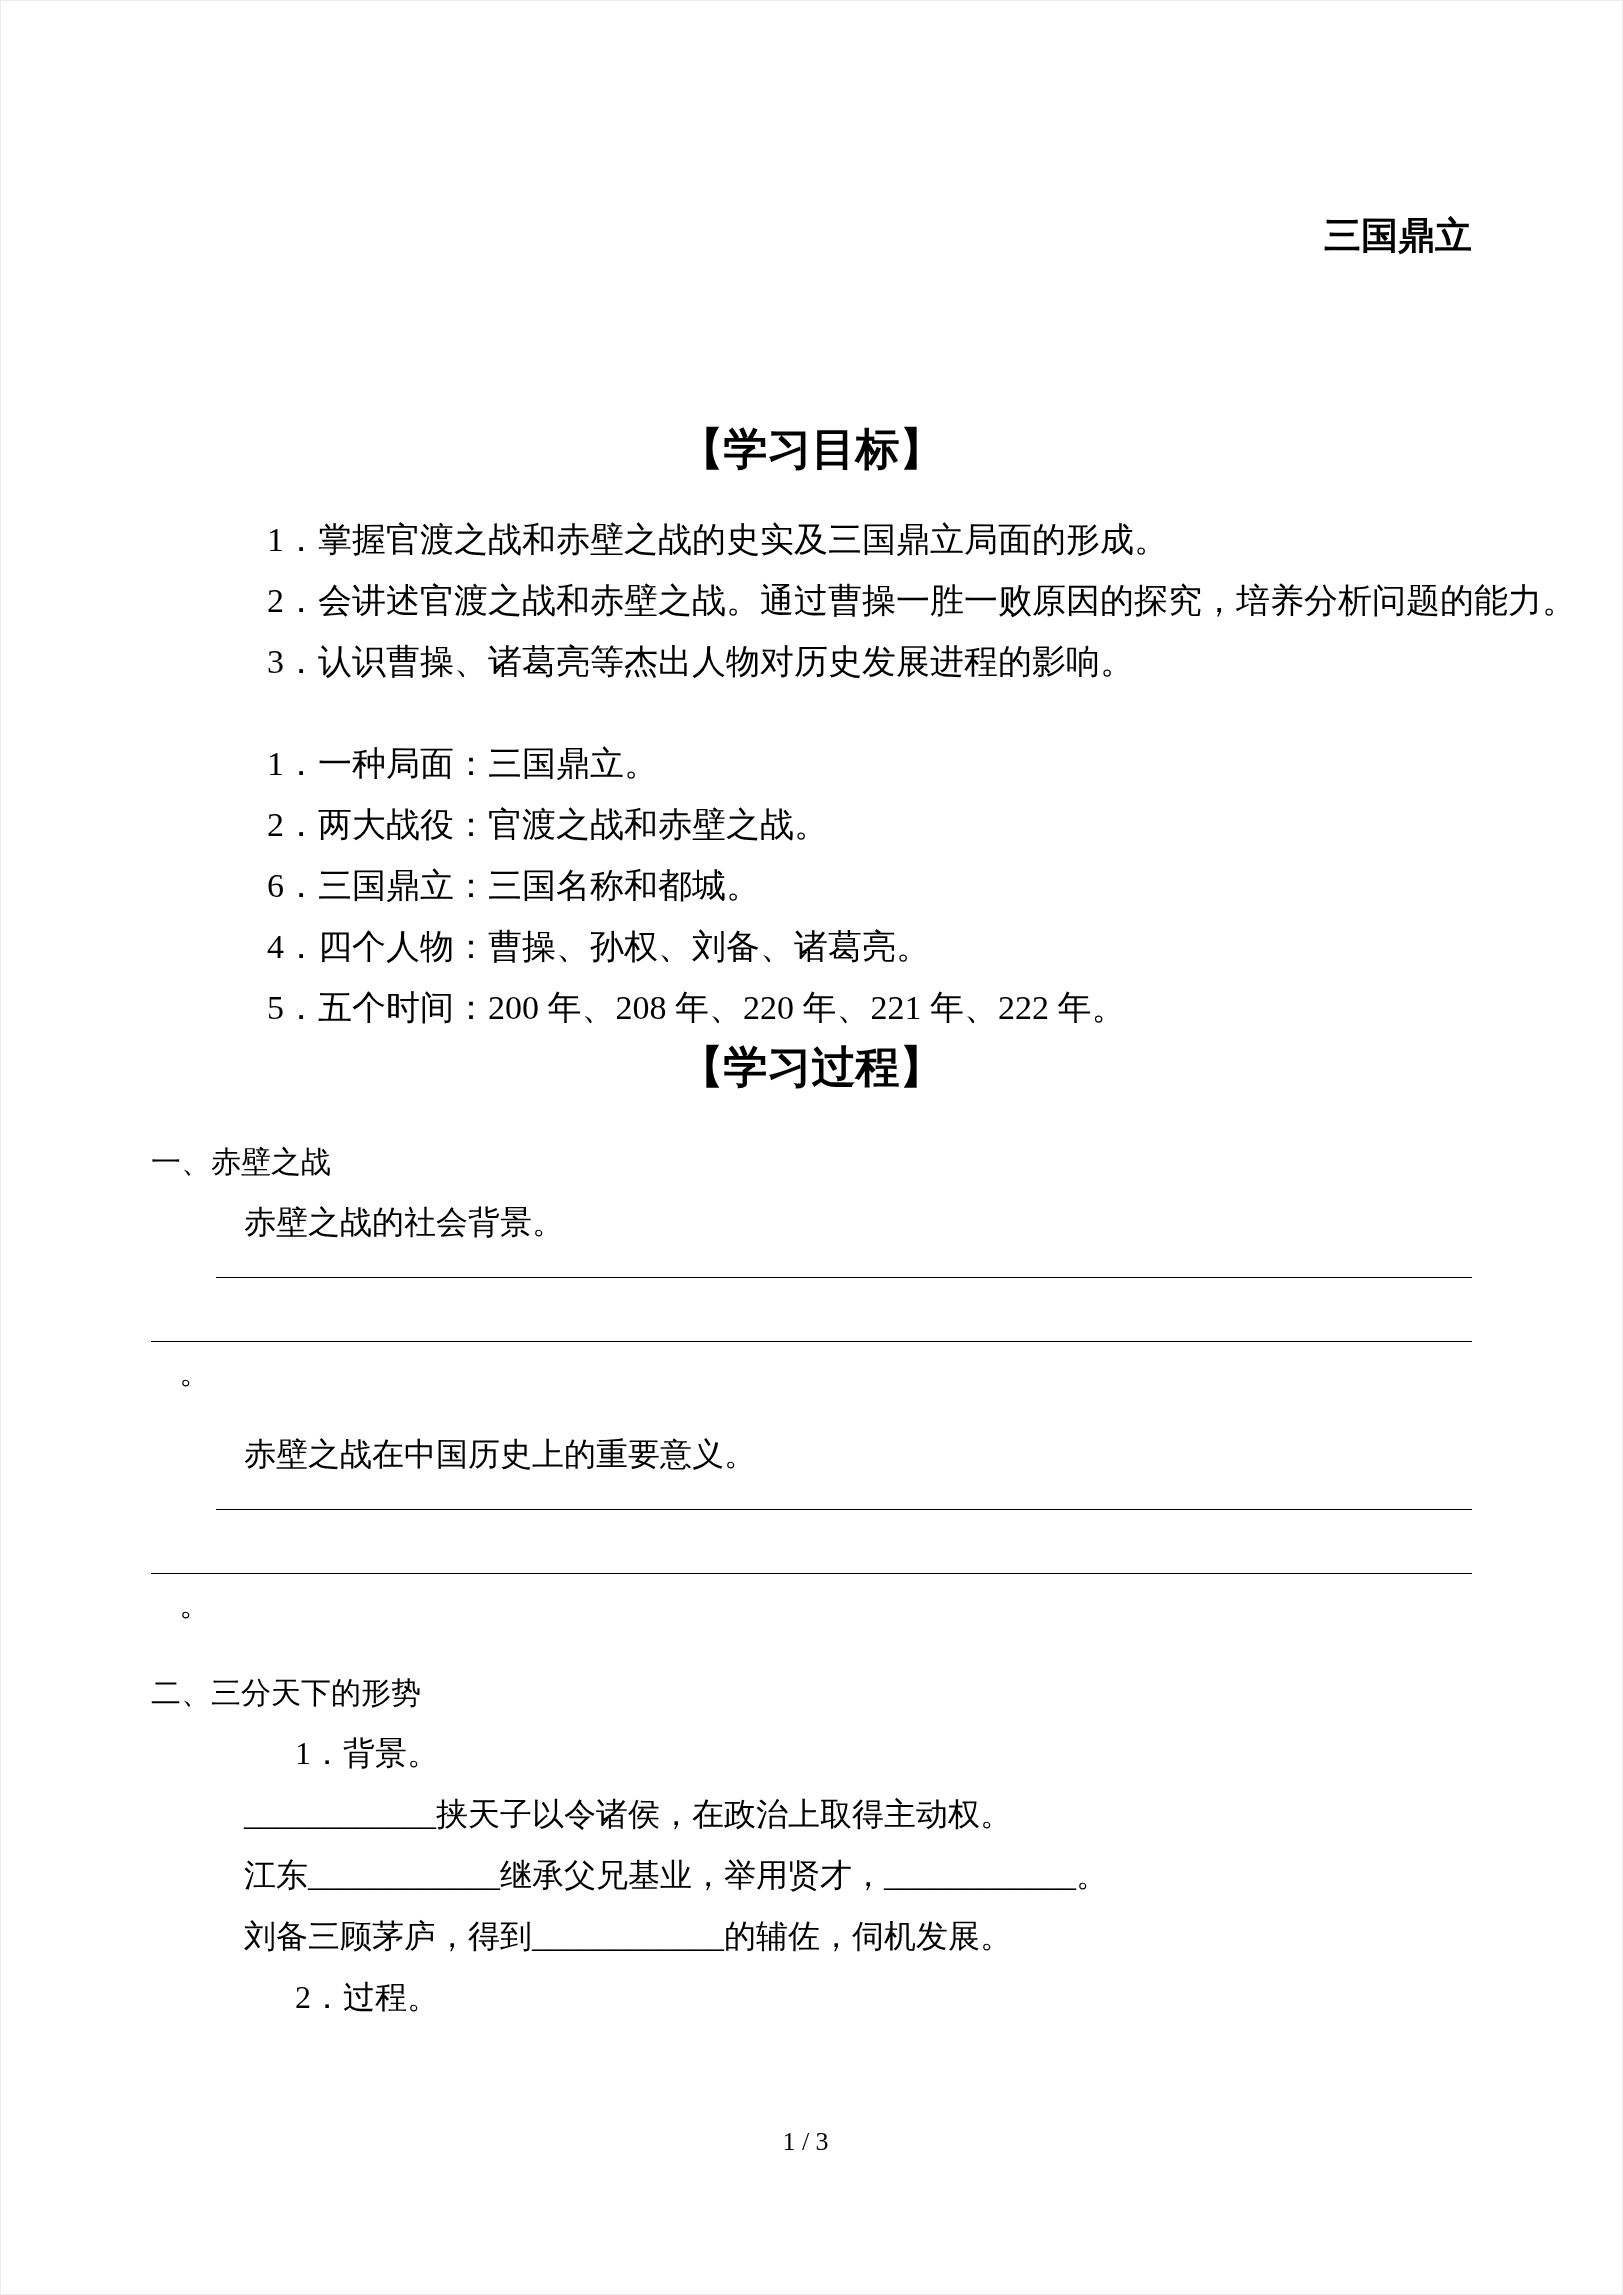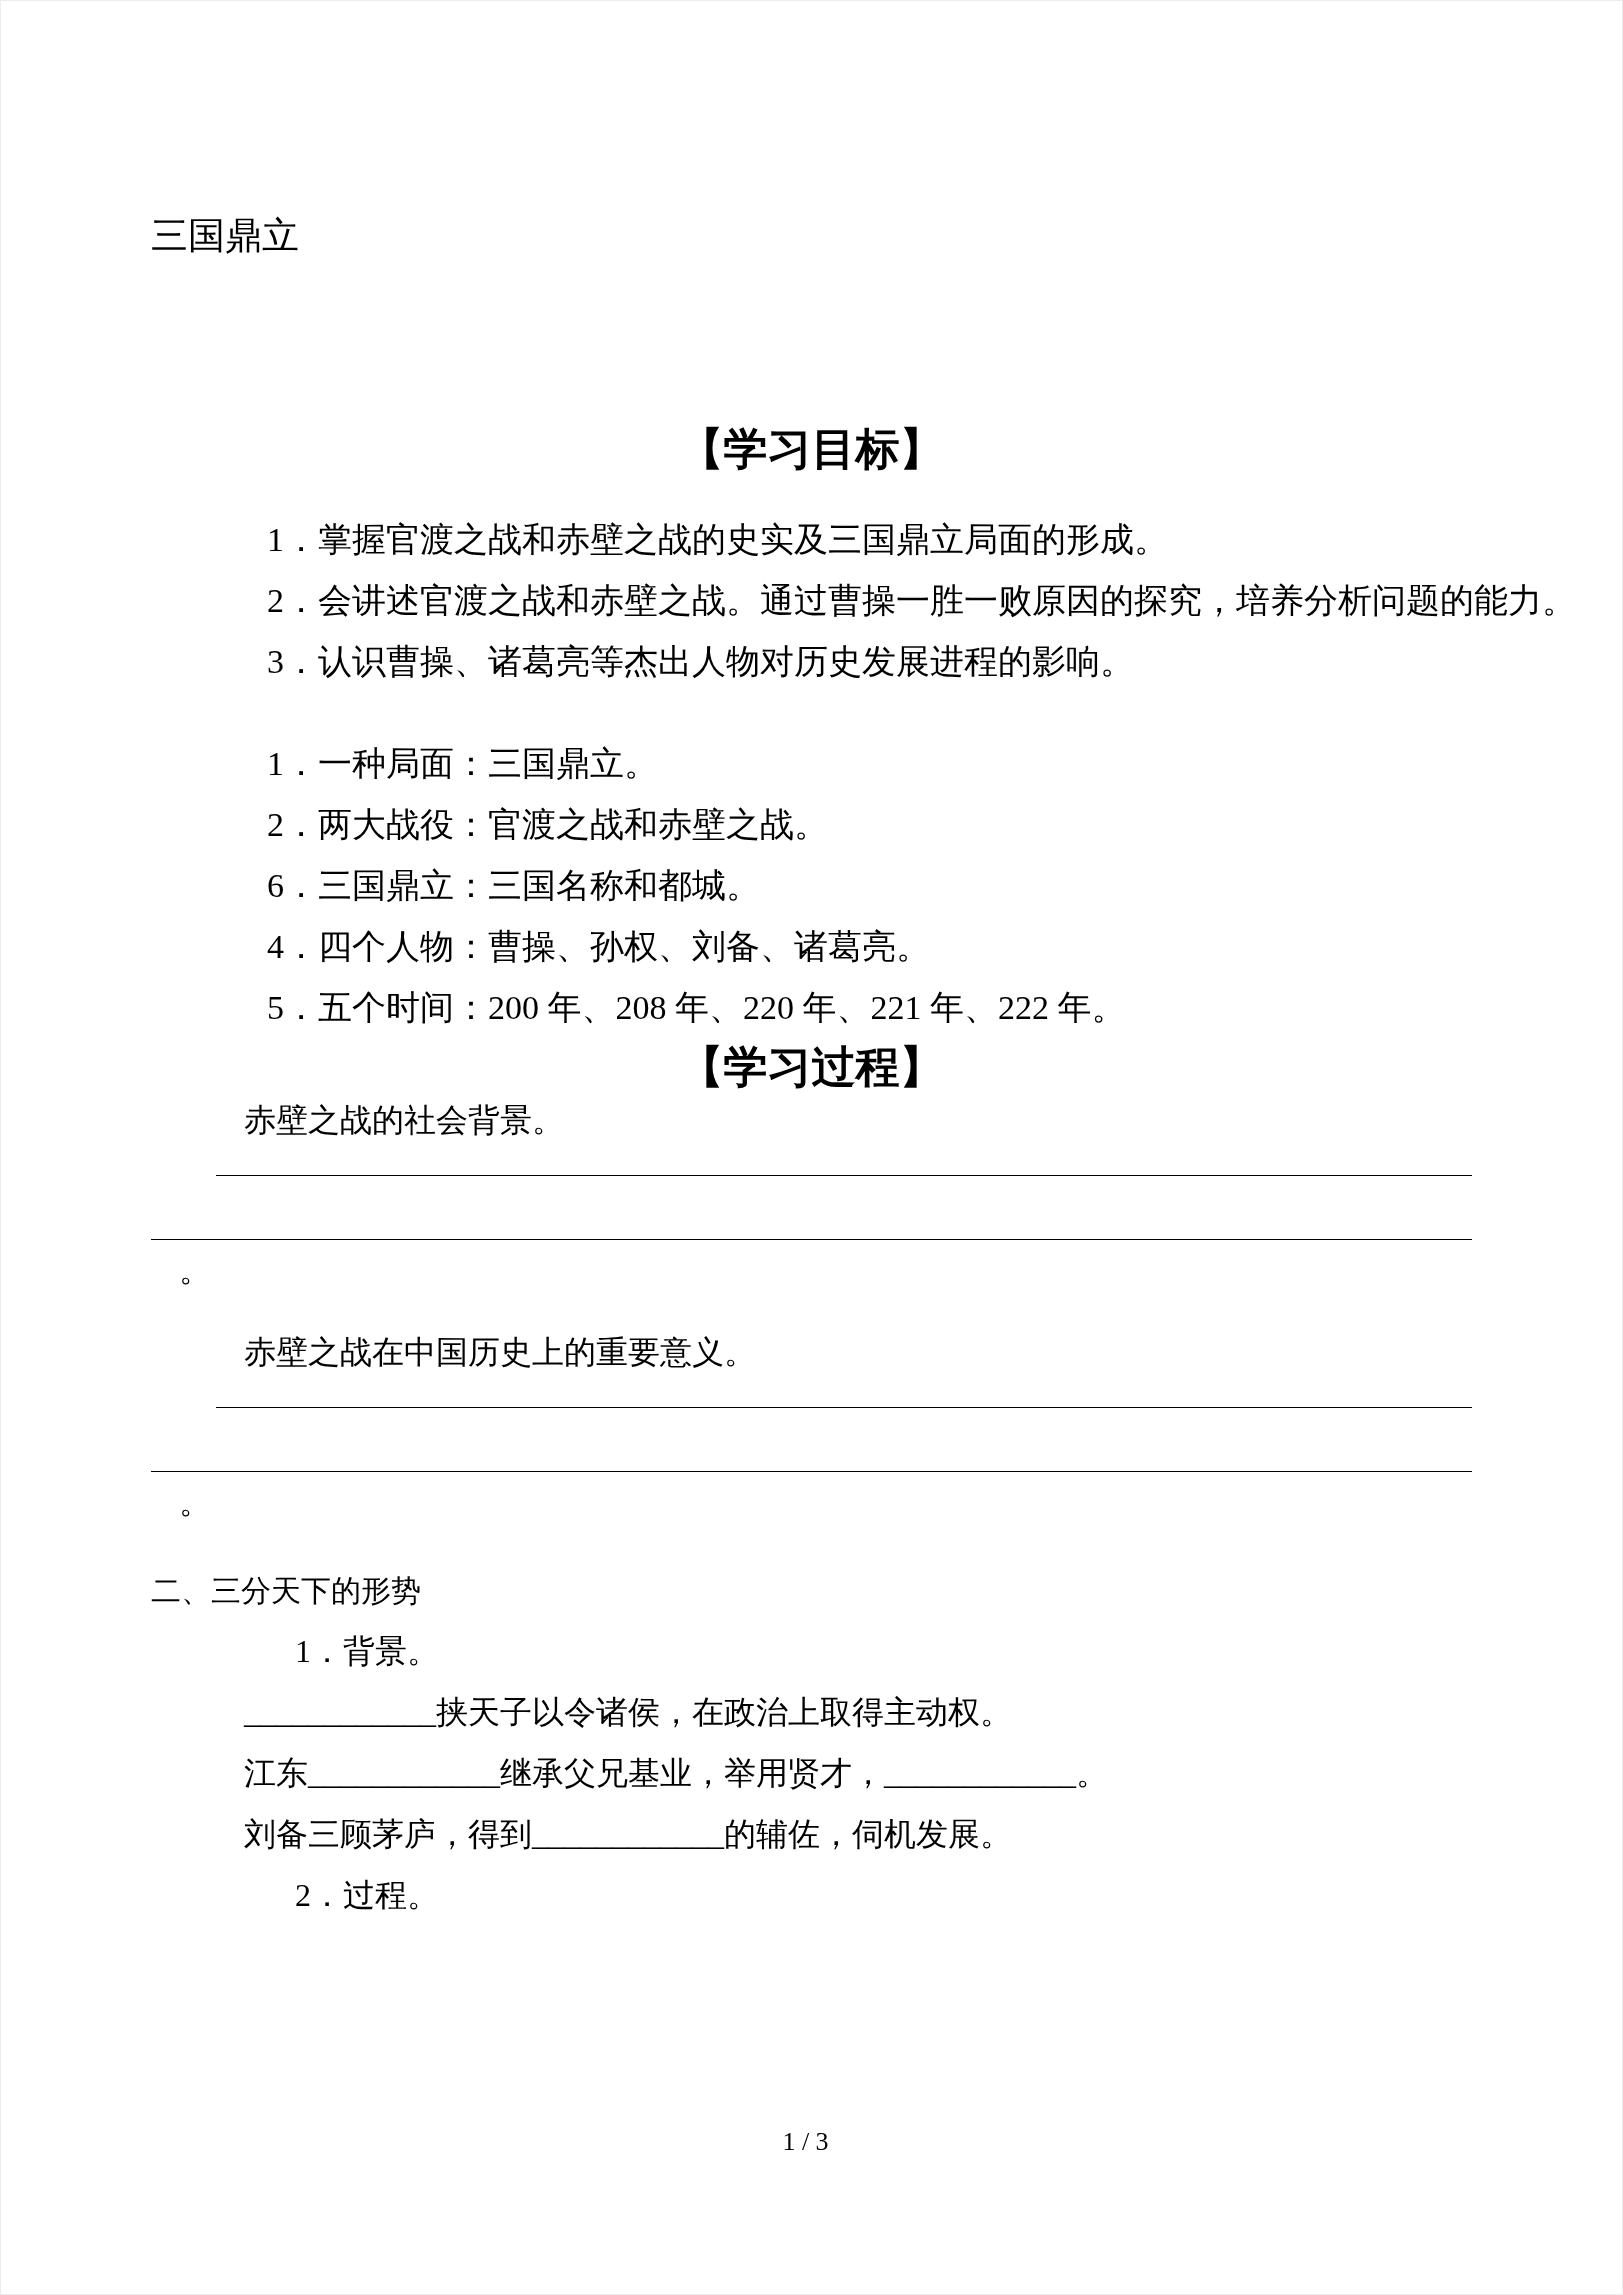--- a/index.html
+++ b/index.html
@@ -19,22 +19,22 @@
     overflow: hidden;
   }
   .content {
     box-sizing: border-box;
     padding: 0 150px;
   }
   .doc-title {
     margin-top: 211px;
     font-size: 37px;
     line-height: 48px;
-    font-weight: normal;
-    text-align: left;
+    font-weight: bold;
+    text-align: right;
   }
   .section-heading {
     font-size: 44px;
     line-height: 45px;
     font-weight: bold;
     text-align: center;
   }
   .heading-objectives { margin-top: 167px; }
   .heading-keypoints  { margin-top: 17px; }
   .heading-process    { margin-top: 6.8px; }
@@ -101,20 +101,21 @@
     <div class="item-list kp">
       <div class="list-item">1．一种局面：三国鼎立。</div>
       <div class="list-item">2．两大战役：官渡之战和赤壁之战。</div>
       <div class="list-item">6．三国鼎立：三国名称和都城。</div>
       <div class="list-item">4．四个人物：曹操、孙权、刘备、诸葛亮。</div>
       <div class="list-item">5．五个时间：200 年、208 年、220 年、221 年、222 年。</div>
     </div>
 
     <div class="section-heading heading-process">【学习过程】</div>
 
+    <div class="subsection-title mt60">一、赤壁之战</div>
 
     <div class="para indent">赤壁之战的社会背景。</div>
 
     <div class="answer-line first"></div>
     <div class="answer-line full"></div>
 
     <div class="para">。</div>
 
     <div class="para indent mt30">赤壁之战在中国历史上的重要意义。</div>
 

